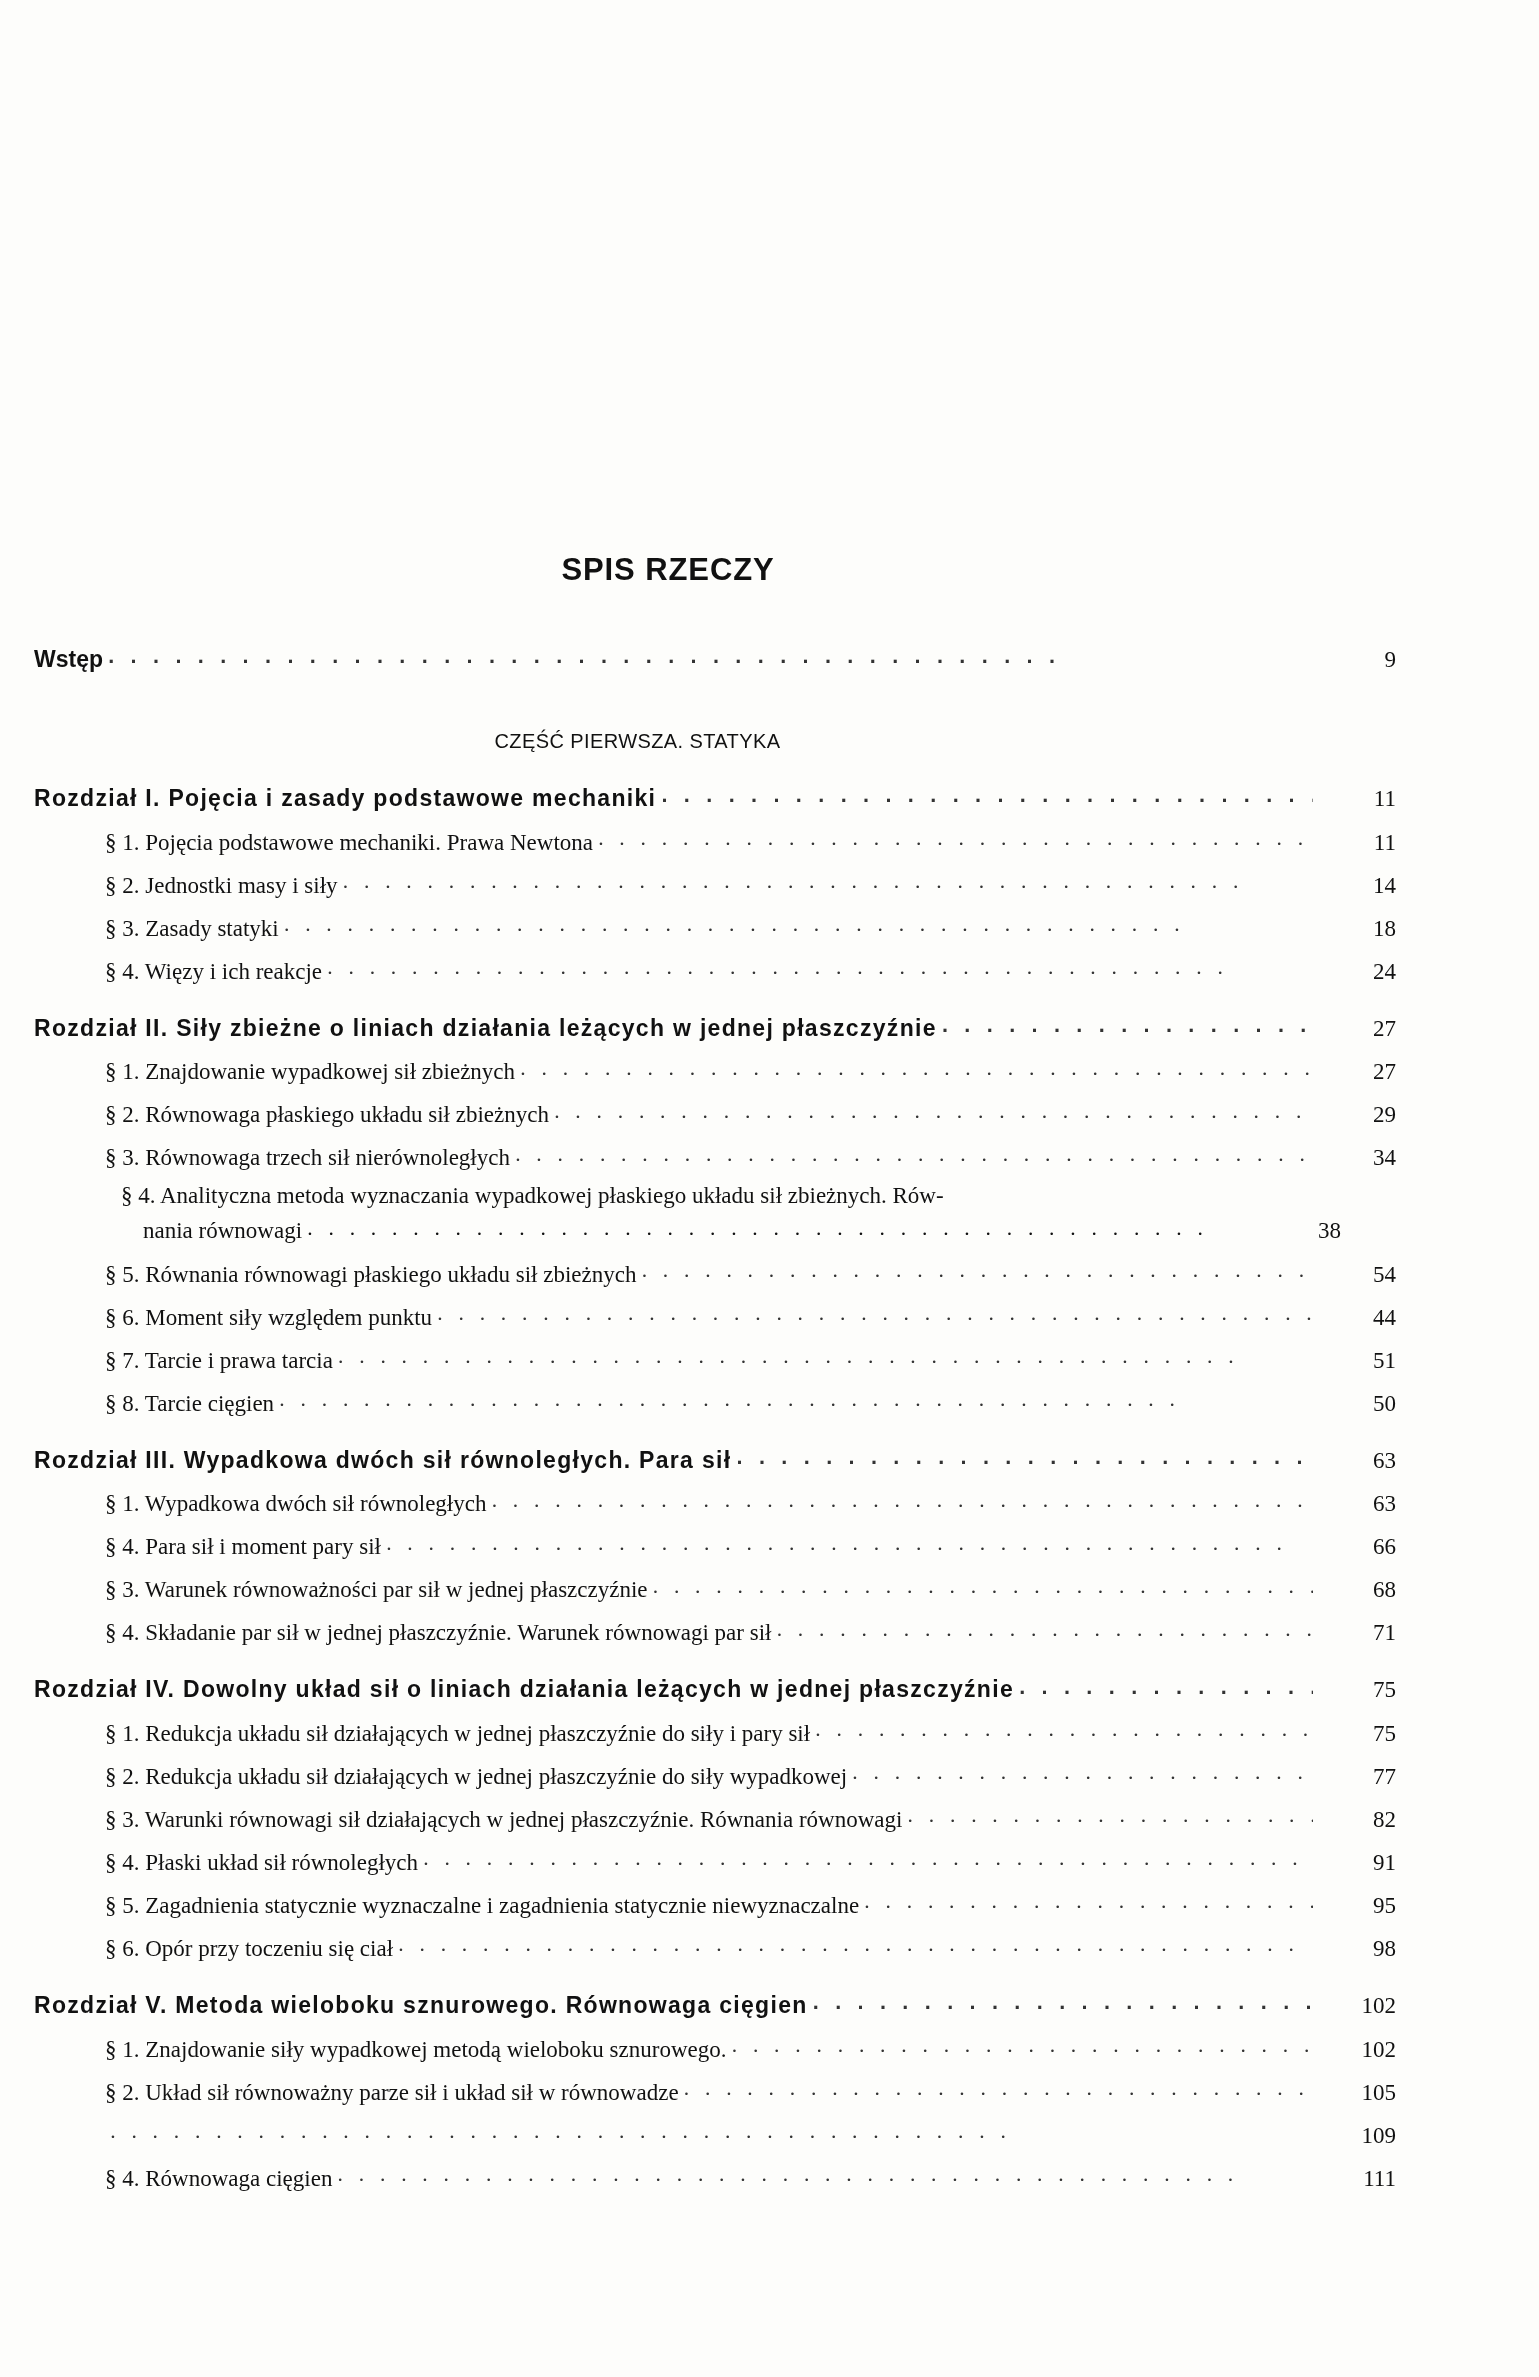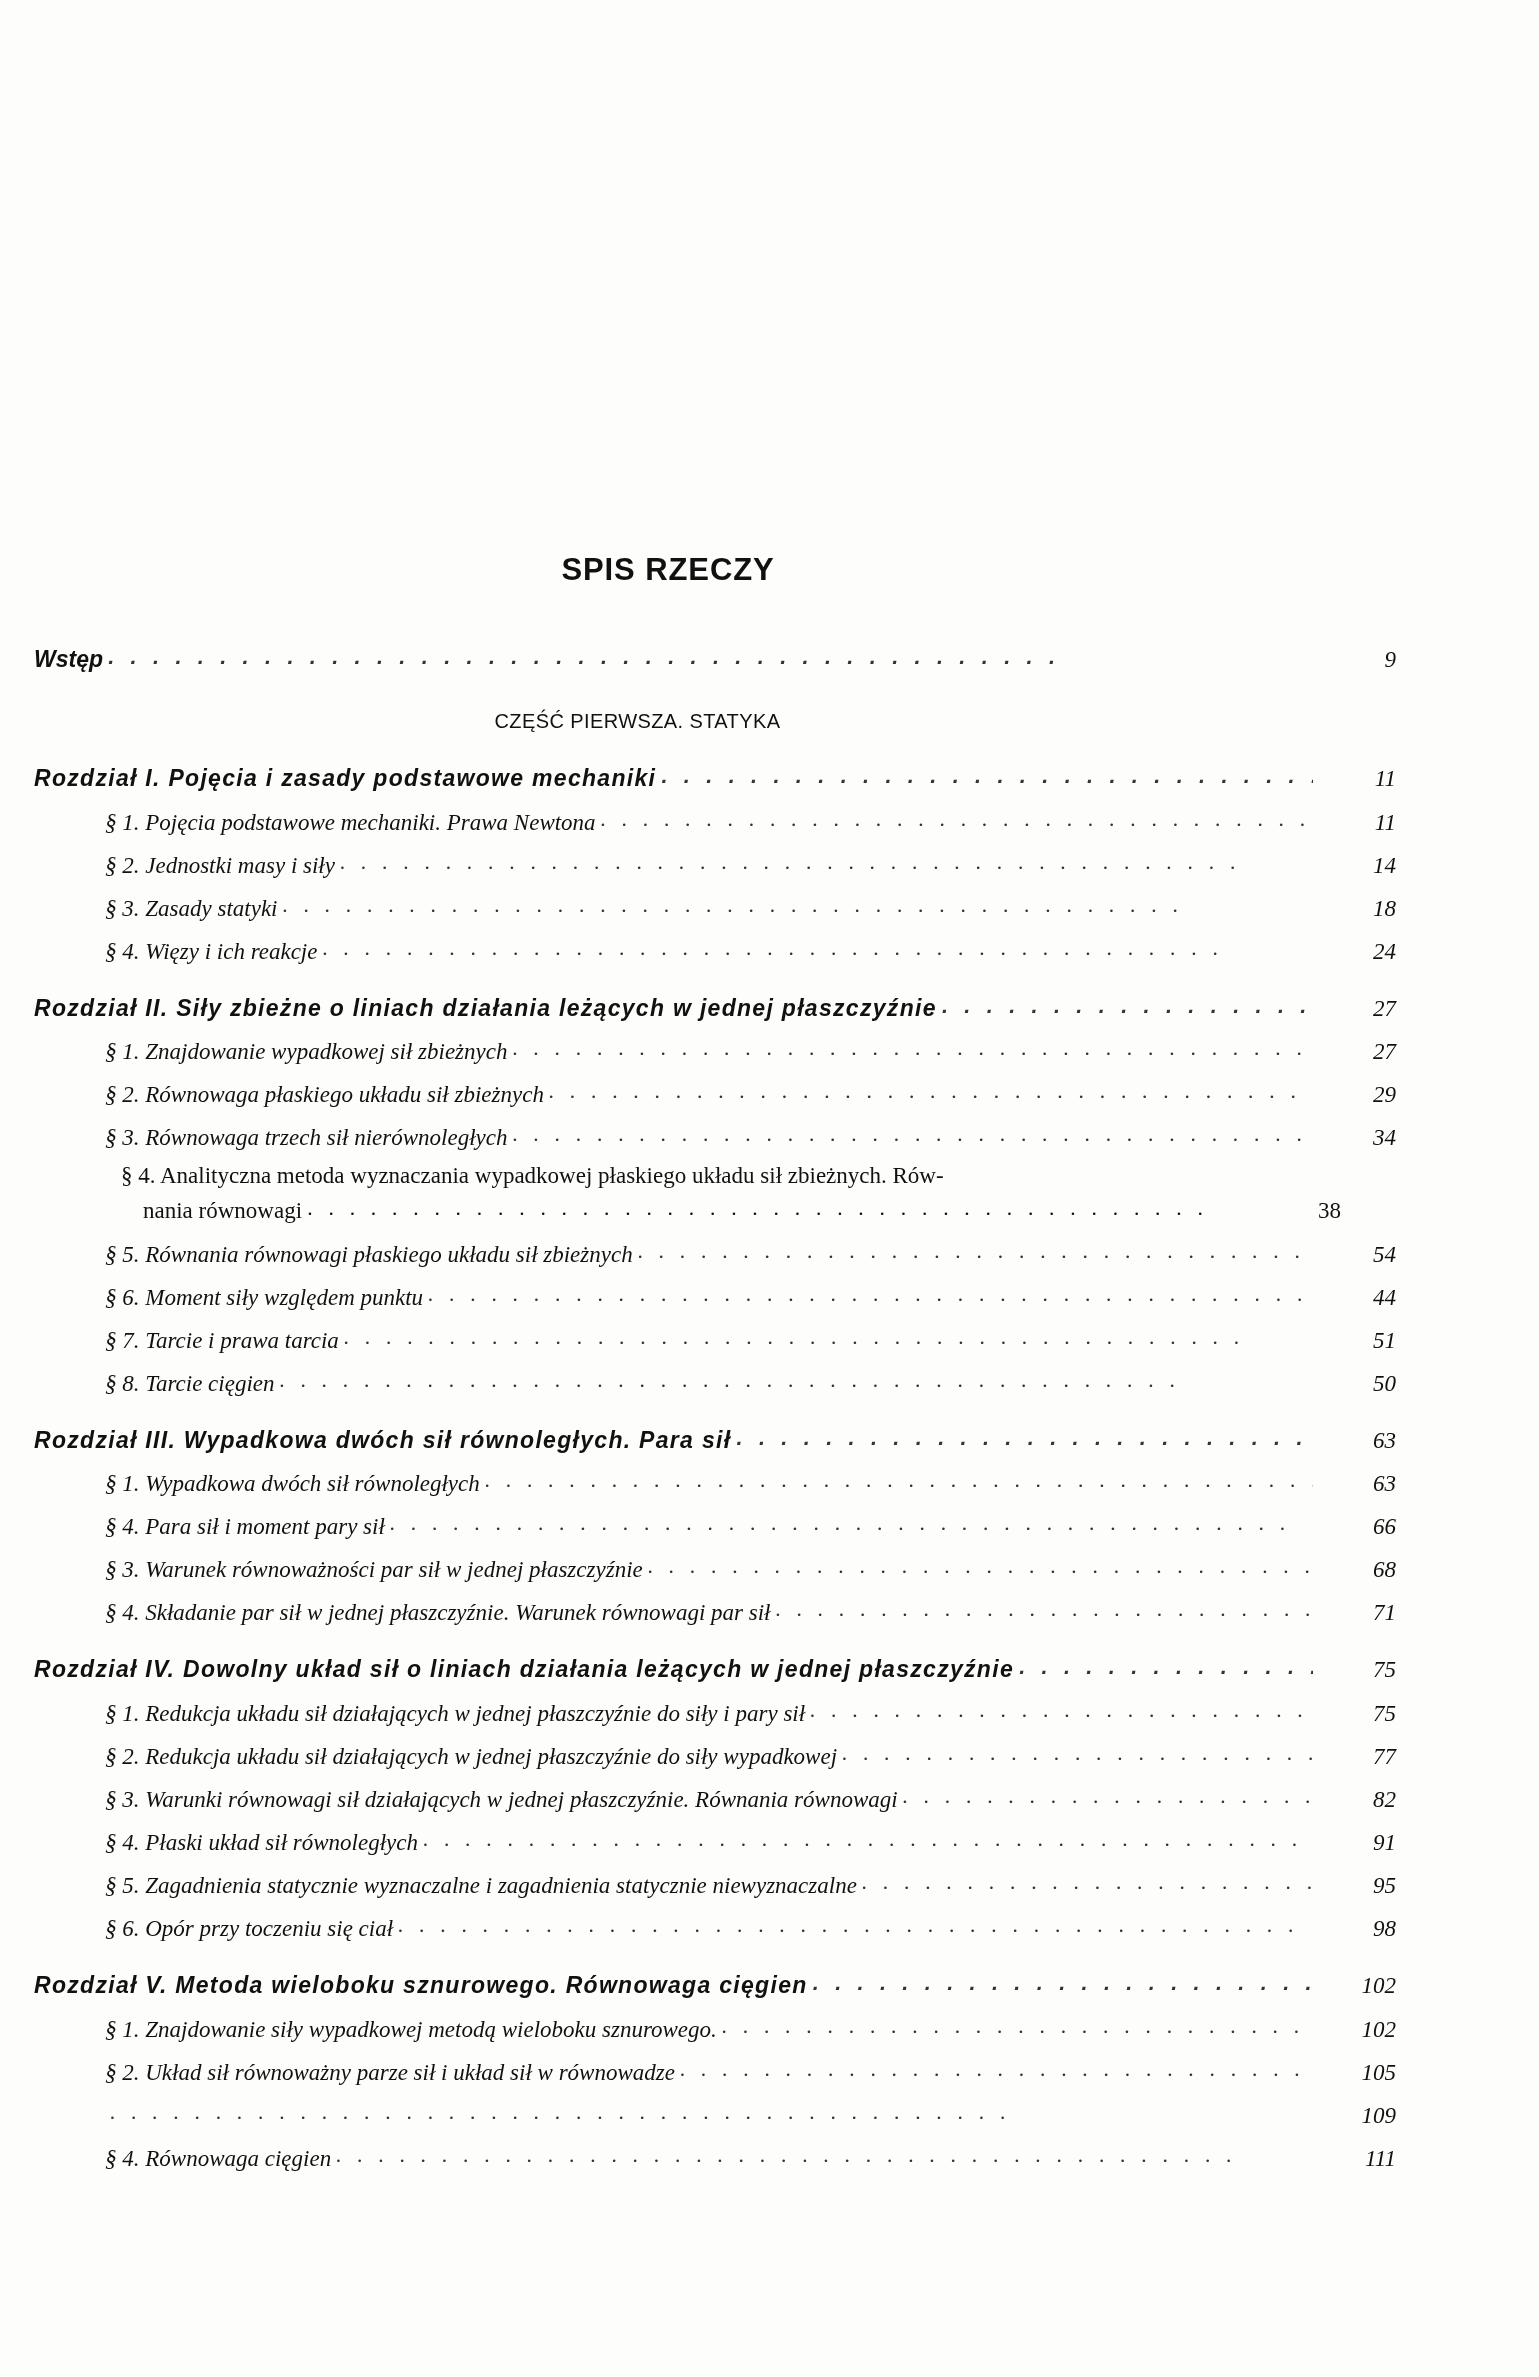--- a/index.html
+++ b/index.html
@@ -38,26 +38,25 @@
   }
   .toc {
     margin: 0 auto;
     width: 1396px;
     padding-left: 34px;
     box-sizing: border-box;
   }
   
   .row {
     display: flex;
-    align-items: center;
+    align-items: flex-start;
     font-size: 23px;
     line-height: 1.0;
     margin-top: 15.5px;
     white-space: nowrap;
-    font-style: italic;
   }
   .row .label {
     flex: 0 0 auto;
   }
   .row .dots {
     flex: 1 1 auto;
     overflow: hidden;
     white-space: nowrap;
     margin: 0 5.2px;
     letter-spacing: 5.2px;
@@ -80,21 +79,21 @@
   }
   .row-wstep .pg {
     font-family: "Liberation Serif", serif;
     font-weight: normal;
   }
   .part-heading {
     text-align: center;
     font-family: "Liberation Sans", sans-serif;
     font-size: 20px;
     letter-spacing: 0.4px;
-    margin-top: 39px;
+    margin-top: 59px;
     margin-bottom: 8.6px;
     margin-right: 155px;
   }
   .row-chapter {
     font-family: "Liberation Sans", sans-serif;
     font-weight: bold;
     font-size: 23px;
     margin-top: 34px;
   }
   .row-chapter .pg {

